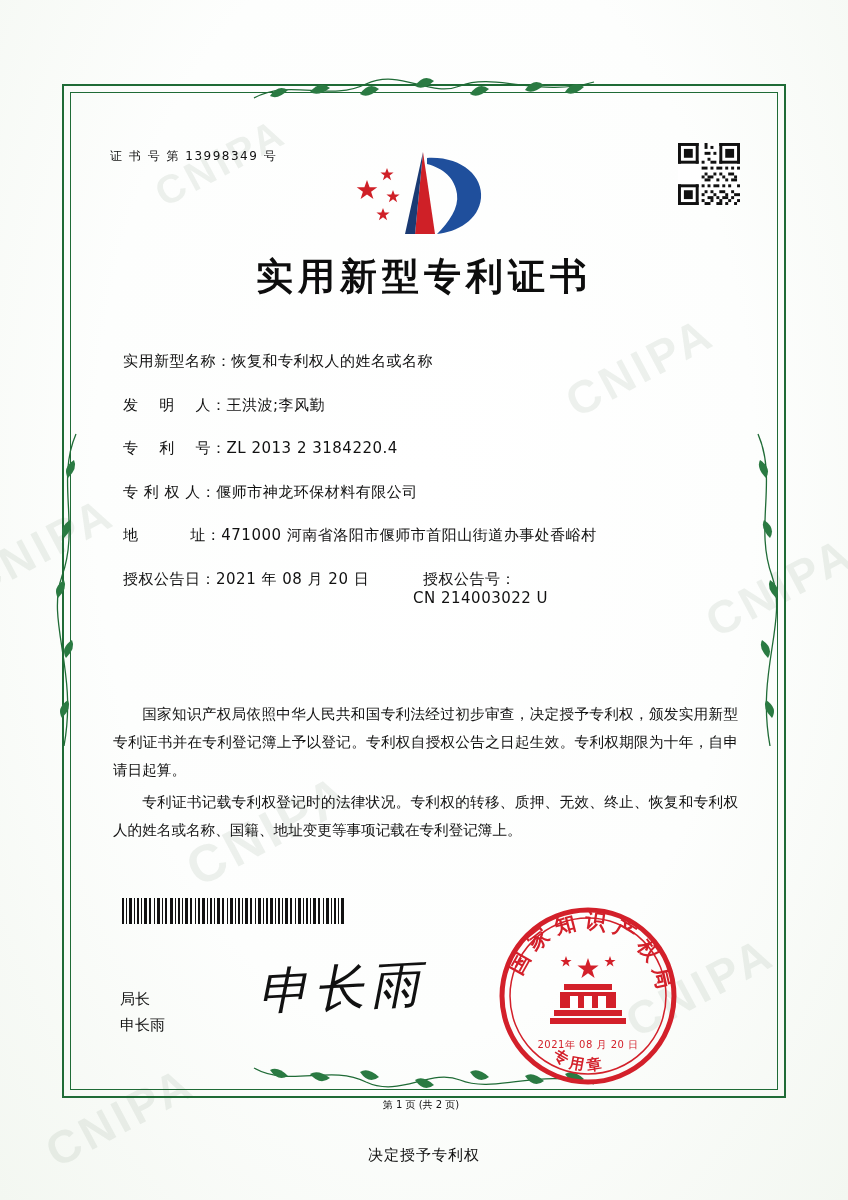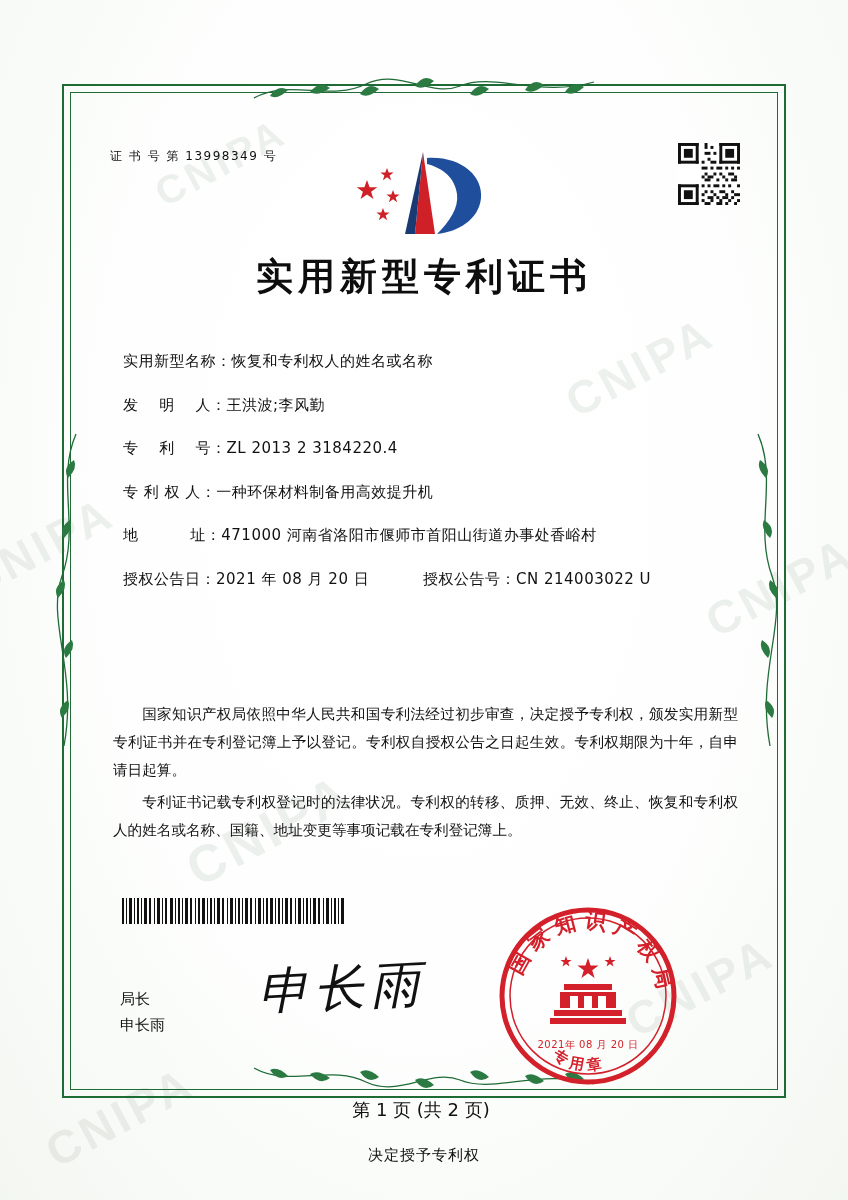--- a/index.html
+++ b/index.html
@@ -122,21 +122,21 @@
     white-space: pre;
     letter-spacing: 0.5px;
     margin-left: 10px;
   }
   .val {
     flex: 1 1 auto;
     letter-spacing: 0.5px;
   }
   .row-split { display: flex; }
   .row-split .half1 { width: 300px; display: flex; }
-  .row-split .half2 { display: flex; }
+  .row-split .half2 { display: flex; flex-direction: column; }
 
   
   .paras {
     position: absolute;
     left: 113px;
     top: 700px;
     width: 625px;
     font-size: 14.6px;
     line-height: 28px;
     color: #111;
@@ -197,21 +197,21 @@
     letter-spacing: 0.5px;
     font-family: "DejaVu Sans", sans-serif;
   }
 
   
   .page-num {
     position: absolute;
     left: 0; right: 6px;
     top: 1098px;
     text-align: center;
-    font-size: 18px;
+    font-size: 10px;
     color: #111;
     font-family: "DejaVu Sans", sans-serif;
   }
   .footer-note {
     position: absolute;
     left: 0; right: 0;
     top: 1146px;
     text-align: center;
     font-size: 15px;
     color: #111;
@@ -380,21 +380,21 @@
     <div class="row">
       <span class="lbl">发　 明　 人：</span>
       <span class="val">王洪波;李风勤</span>
     </div>
     <div class="row">
       <span class="lbl">专　 利　 号：</span>
       <span class="val">ZL 2013 2 3184220.4</span>
     </div>
     <div class="row">
       <span class="lbl">专 利 权 人：</span>
-      <span class="val">一种环保材料制备用高效提升机</span>
+      <span class="val">偃师市神龙环保材料有限公司</span>
     </div>
     <div class="row">
       <span class="lbl">地　　 　址：</span>
       <span class="val">471000 河南省洛阳市偃师市首阳山街道办事处香峪村</span>
     </div>
     <div class="row row-split">
       <span class="half1">
         <span class="lbl">授权公告日：</span>
         <span class="val">2021 年 08 月 20 日</span>
       </span>

